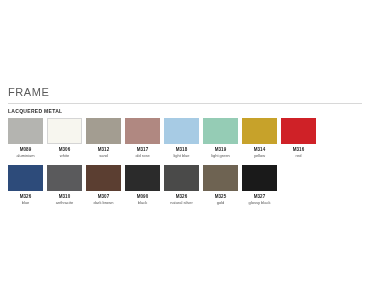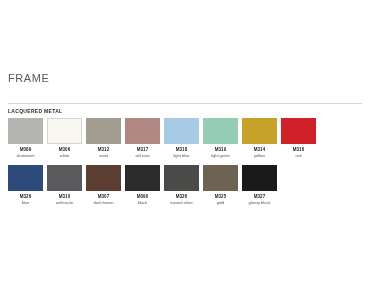--- a/index.html
+++ b/index.html
@@ -16,21 +16,21 @@
   .page {
     position: relative;
     width: 370px;
     height: 308px;
     background: #ffffff;
     box-sizing: border-box;
   }
   .section-title {
     position: absolute;
     left: 8px;
-    top: 72px;
+    top: 86px;
     font-size: 11px;
     letter-spacing: 0.6px;
     color: #5a5a5a;
     font-weight: 400;
   }
   .title-rule {
     position: absolute;
     left: 8px;
     top: 103px;
     width: 354px;

